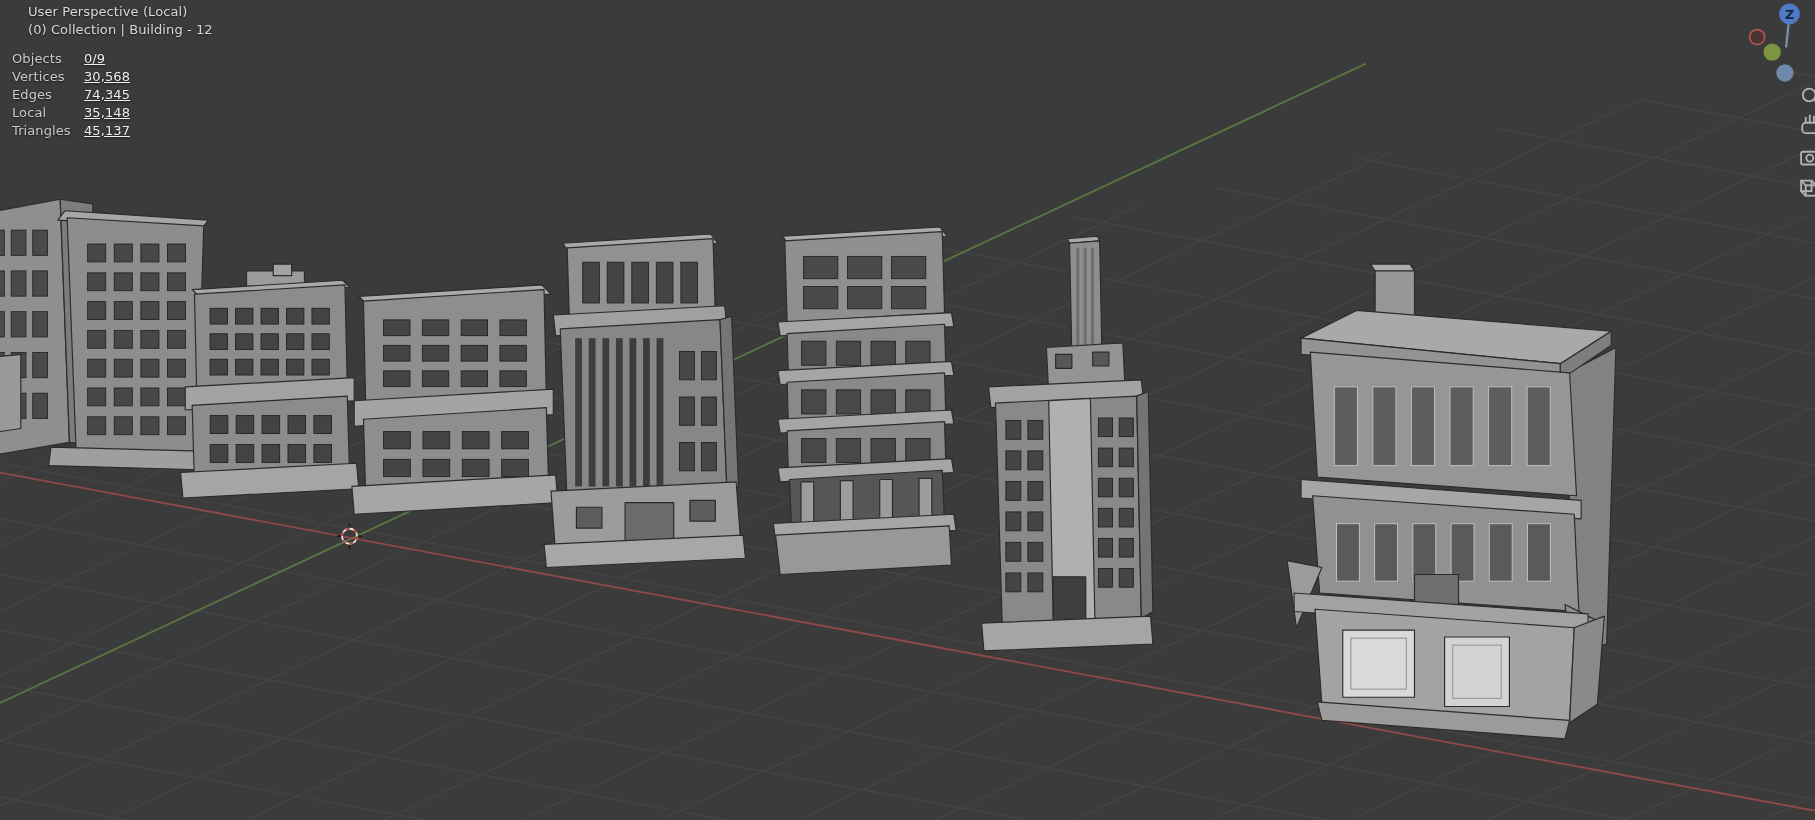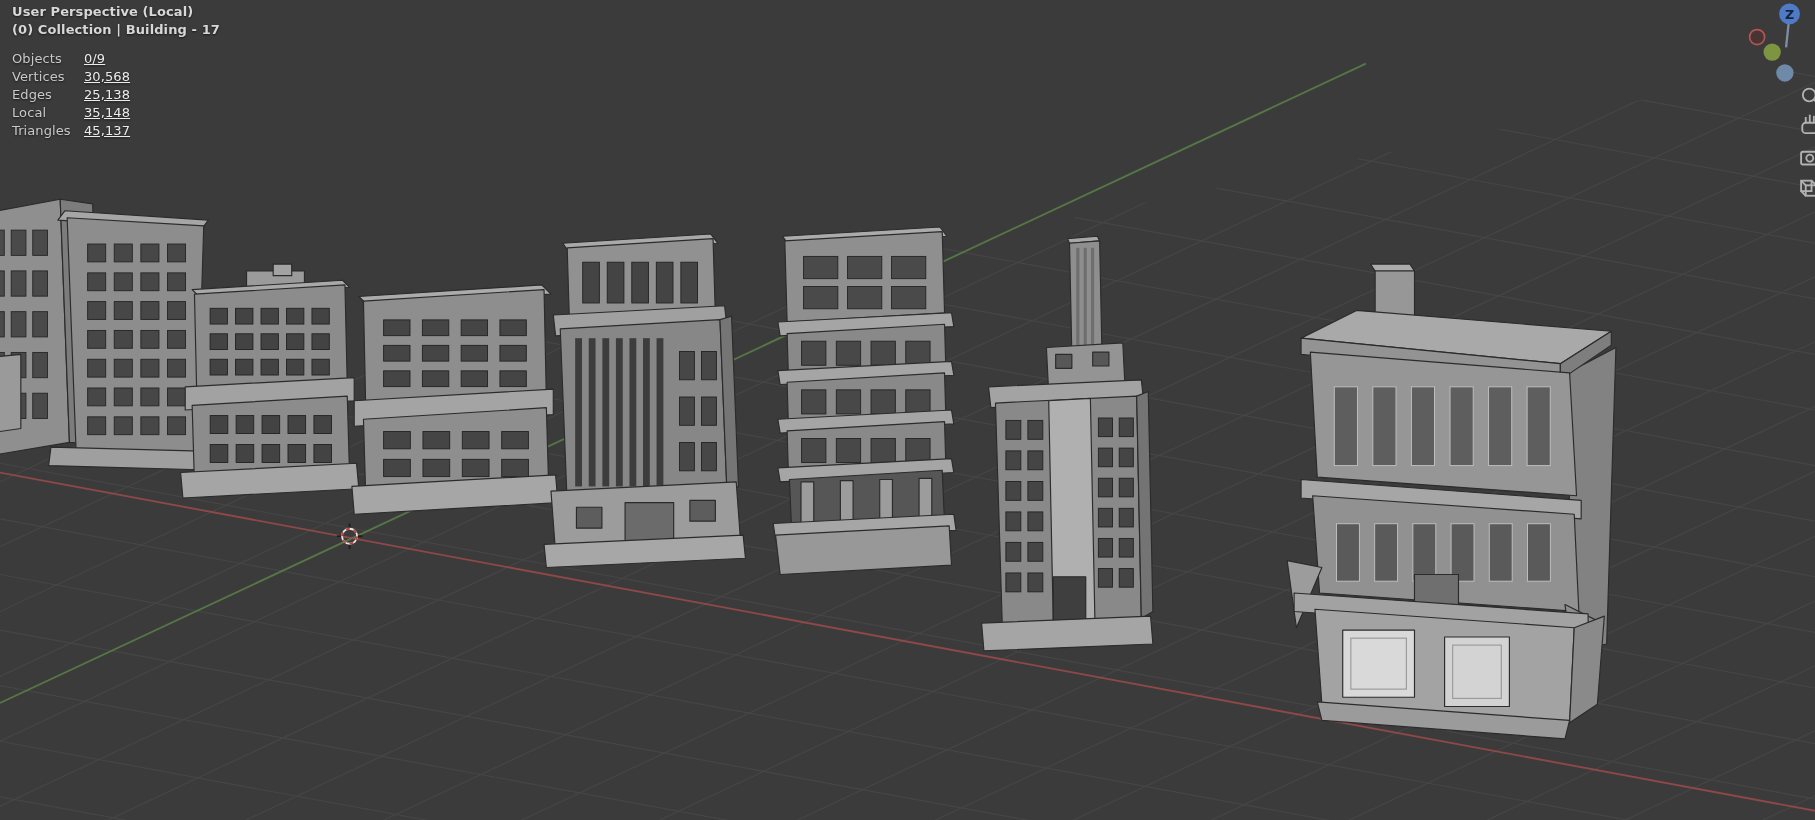--- a/index.html
+++ b/index.html
@@ -1,21 +1,21 @@
 <!DOCTYPE html>
 <html><head>
 <meta charset="utf-8">
 <style>
   html,body{margin:0;padding:0;background:#3b3b3b;}
   body{width:1815px;height:820px;overflow:hidden;}
   #viewport{position:relative;width:1815px;height:820px;font-family:"DejaVu Sans",sans-serif;}
   #scene{position:absolute;left:0;top:0;width:100%;height:100%;display:block;}
   .overlay-text{position:absolute;color:#d8d8d8;font-size:13px;line-height:18px;
     text-shadow:0 1px 2px rgba(0,0,0,.6);letter-spacing:.1px;user-select:none;}
-  #view-header{top:3px;left:12px;font-weight:bold;}
+  #view-header{top:3px;left:28px;}
   #stats{top:50px;left:12px;}
   .stat-row{display:grid;grid-template-columns:56px auto;column-gap:2px;gap:16px;}
   .stat-label{color:#c9c9c9;}
   .stat-value{color:#ececec;text-decoration:underline;}
   .edge{stroke:#2b2b2b;stroke-width:1;stroke-linejoin:round;}
 </style>
 </head>
 <body>
 
 <div id="viewport">
@@ -443,35 +443,35 @@
       <rect x="1560" y="160" width="9" height="9"></rect>
       <line x1="1556" y1="156" x2="1560" y2="160"></line>
       <line x1="1565" y1="156" x2="1569" y2="160"></line>
       <line x1="1556" y1="165" x2="1560" y2="169"></line>
     </g>
   </g>
 </svg>
 
 <div id="view-header" class="overlay-text">
   <div>User Perspective (Local)</div>
-  <div>(0) Collection | Building - 17</div>
+  <div>(0) Collection | Building - 12</div>
 </div>
 
 <div id="stats" class="overlay-text">
   <div class="stat-row">
     <span class="stat-label">Objects</span>
     <span class="stat-value">0/9</span>
   </div>
   <div class="stat-row">
     <span class="stat-label">Vertices</span>
     <span class="stat-value">30,568</span>
   </div>
   <div class="stat-row">
     <span class="stat-label">Edges</span>
-    <span class="stat-value">25,138</span>
+    <span class="stat-value">74,345</span>
   </div>
   <div class="stat-row">
     <span class="stat-label">Local</span>
     <span class="stat-value">35,148</span>
   </div>
   <div class="stat-row">
     <span class="stat-label">Triangles</span>
     <span class="stat-value">45,137</span>
   </div>
 </div>

